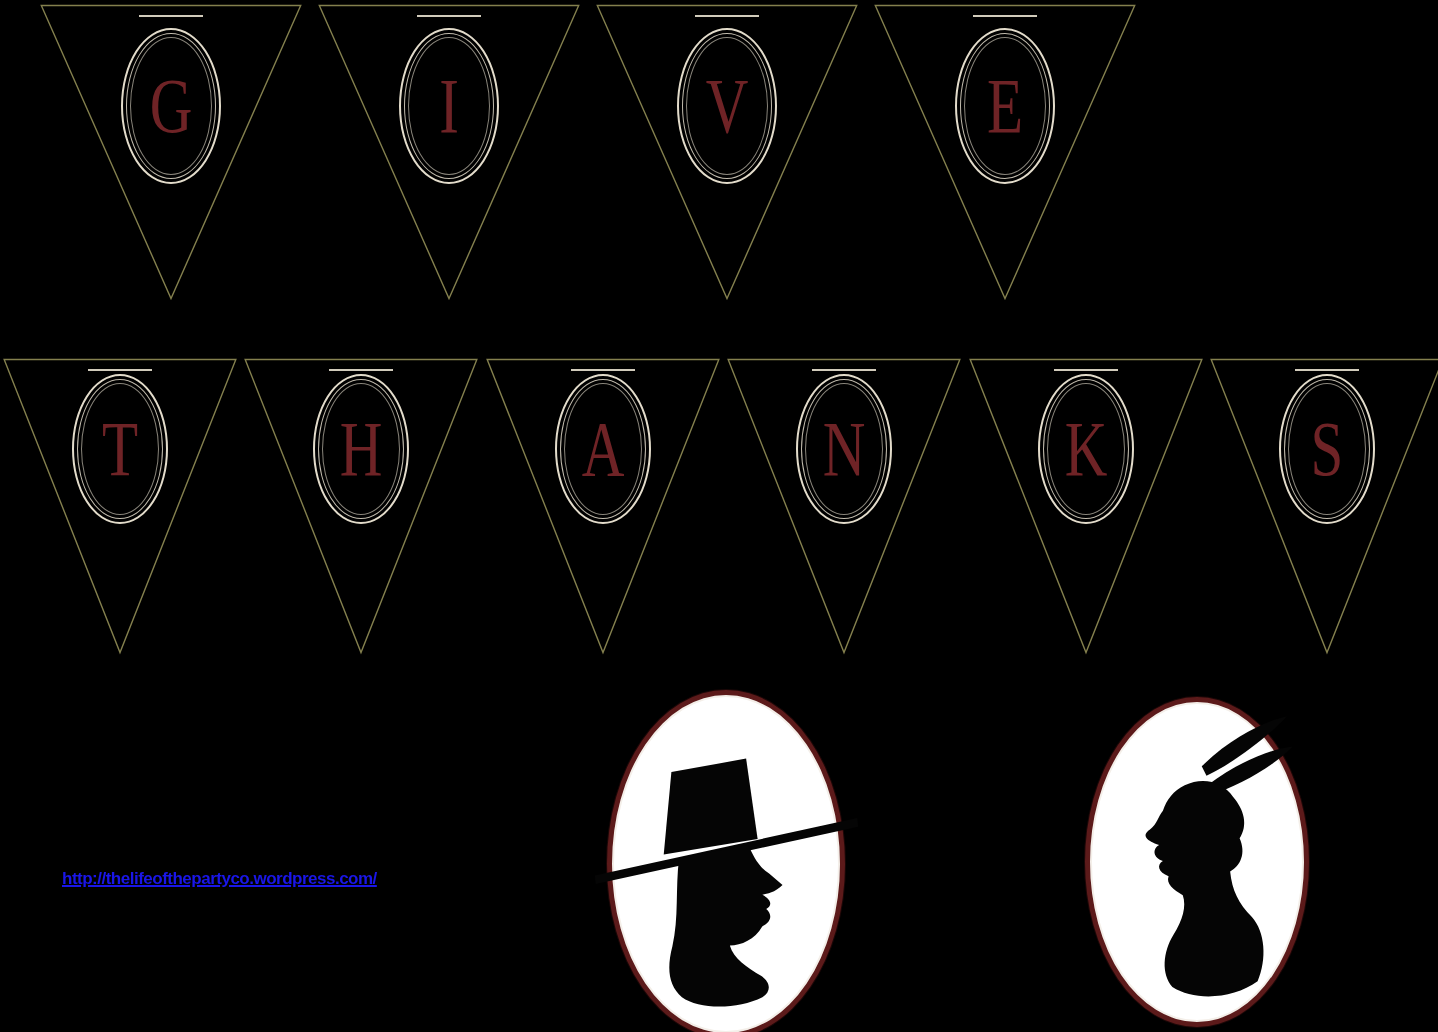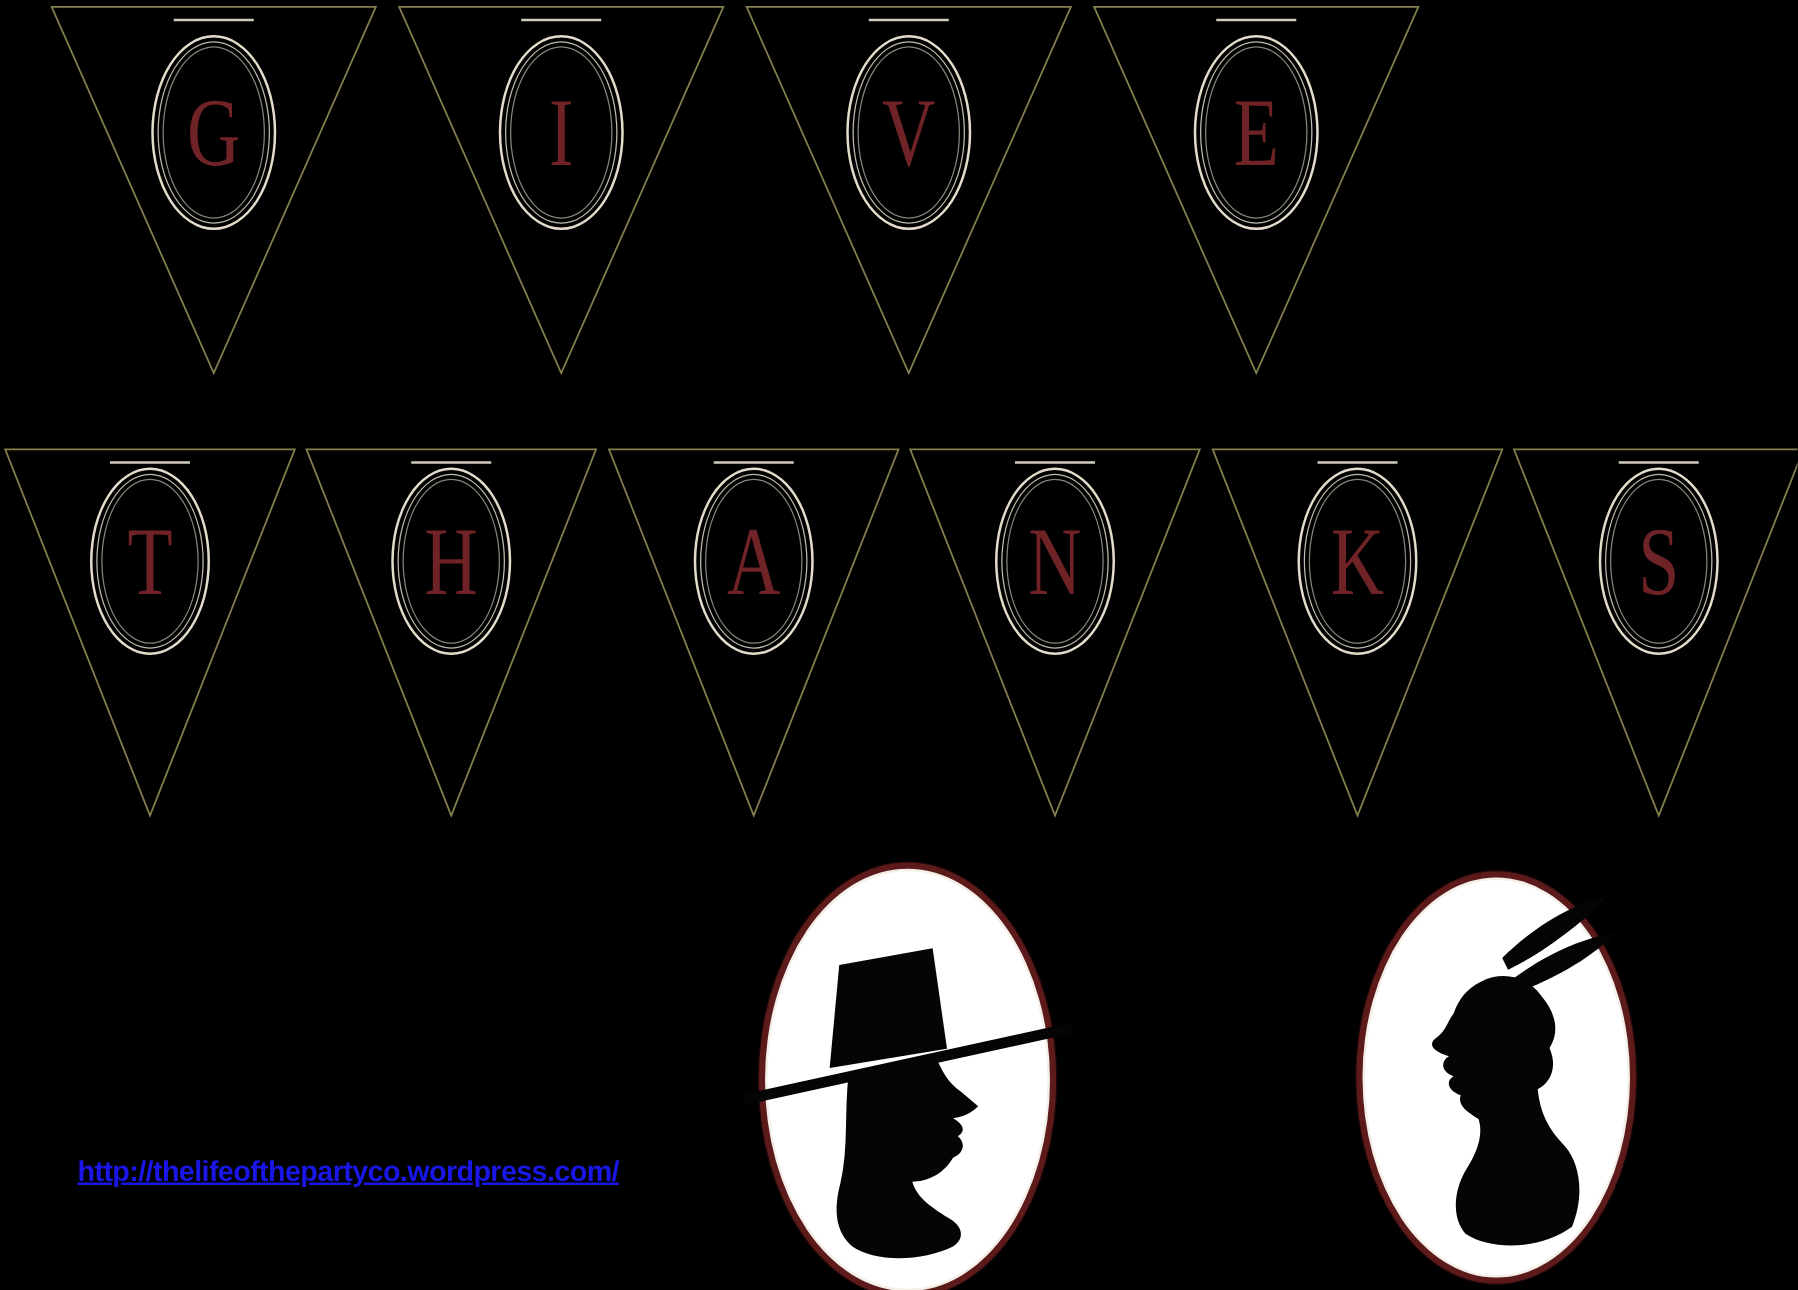--- a/index.html
+++ b/index.html
@@ -66,23 +66,23 @@
     border-radius:50%;
     box-shadow:0 0 0 1px #1c0707, inset 0 0 0 2px #f4efe9;
   }
   .medallion svg{
     position:absolute;inset:0;width:100%;height:100%;overflow:visible;
   }
   .medallion svg path{fill:var(--silhouette);}
 
   
   .site-link{
-    position:absolute;left:62px;top:924px;
+    position:absolute;left:62px;top:869px;
     font-family:"Liberation Sans","DejaVu Sans",sans-serif;
-    font-weight:700;font-size:23px;letter-spacing:-0.5px;
+    font-weight:700;font-size:17px;letter-spacing:-0.5px;
     color:var(--link-blue);
     text-decoration:underline;
     text-decoration-thickness:2px;
   }
 </style>
 </head>
 <body>
 
 <div class="canvas">
 

